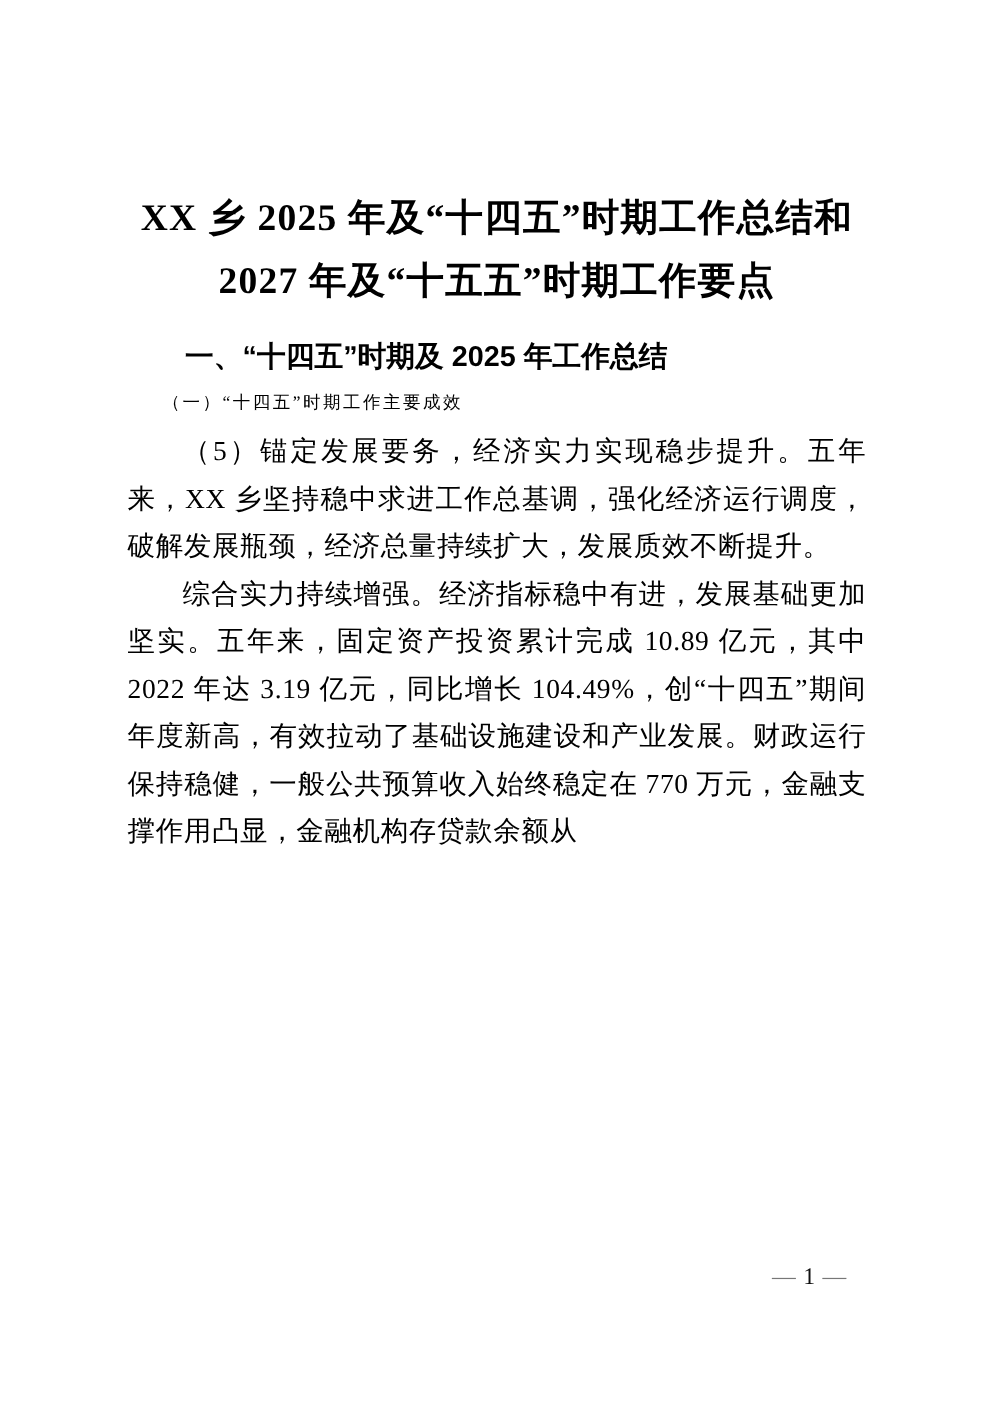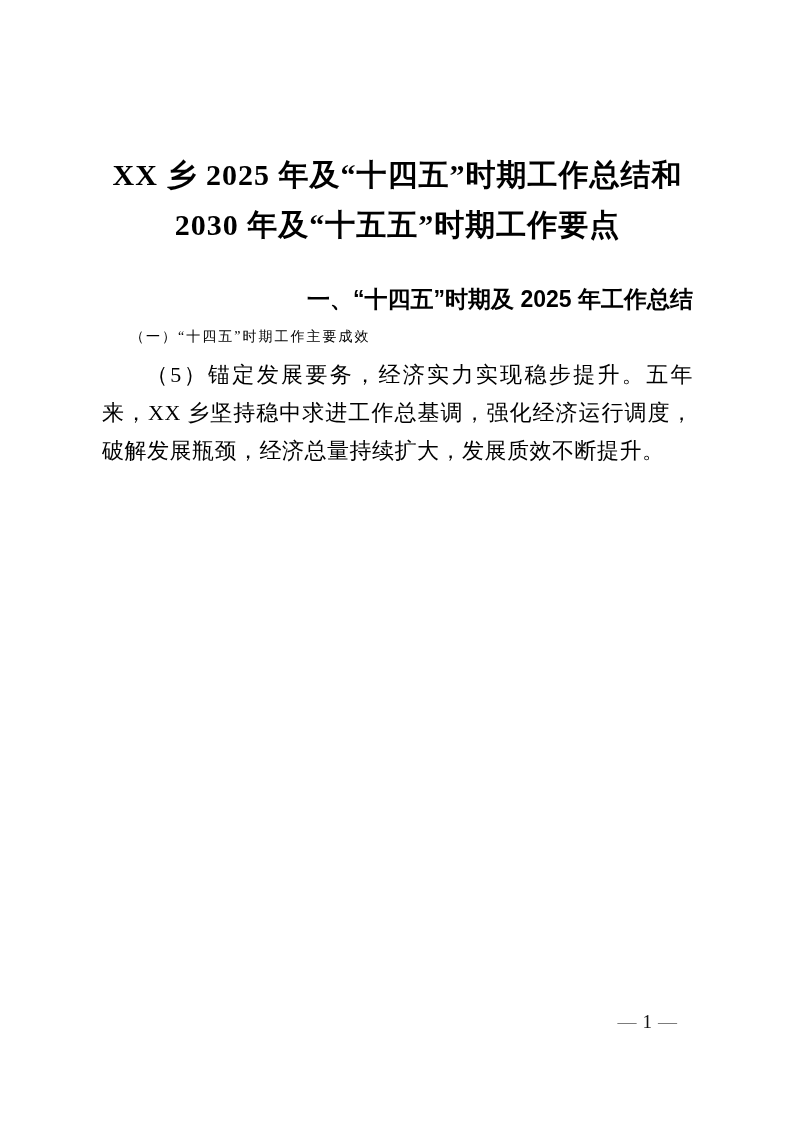--- a/index.html
+++ b/index.html
@@ -22,28 +22,27 @@
   }
   .doc-title {
     font-size: 30px;
     line-height: 50px;
     font-weight: bold;
     text-align: center;
     font-family: "Liberation Serif", serif;
     letter-spacing: 1px;
   }
   .section-heading {
-    margin-top: 30px;
+    margin-top: 16px;
     font-size: 23px;
     line-height: 38px;
     font-weight: bold;
     font-family: "Liberation Sans", sans-serif;
     text-indent: 2em;
     white-space: nowrap;
-    text-align: right;
   }
   .subsection-heading {
     font-size: 14px;
     line-height: 38px;
     font-weight: normal;
     font-family: "Liberation Serif", serif;
     text-indent: 2em;
     letter-spacing: 2px;
     white-space: nowrap;
   }
@@ -77,29 +76,30 @@
   }
 </style>
 </head>
 <body>
 
 <div class="page">
   <div class="content">
 
     <h1 class="doc-title">
       <span>XX 乡 2025 年及“十四五”时期工作总结和</span><br>
-      <span>2030 年及“十五五”时期工作要点</span>
+      <span>2027 年及“十五五”时期工作要点</span>
     </h1>
 
     <h2 class="section-heading">一、“十四五”时期及 2025 年工作总结</h2>
 
     <h3 class="subsection-heading">（一）“十四五”时期工作主要成效</h3>
 
 
     <p class="para kaiti">（5）锚定发展要务，经济实力实现稳步提升。五年来，XX 乡坚持稳中求进工作总基调，强化经济运行调度，破解发展瓶颈，经济总量持续扩大，发展质效不断提升。</p>
 
+    <p class="para">综合实力持续增强。经济指标稳中有进，发展基础更加坚实。五年来，固定资产投资累计完成 10.89 亿元，其中 2022 年达 3.19 亿元，同比增长 104.49%，创“十四五”期间年度新高，有效拉动了基础设施建设和产业发展。财政运行保持稳健，一般公共预算收入始终稳定在 770 万元，金融支撑作用凸显，金融机构存贷款余额从</p>
 
   </div>
 
   <div class="page-footer">
     <span class="dash">—</span><span class="num">1</span><span class="dash">—</span>
   </div>
 </div>
 
 </body></html>

